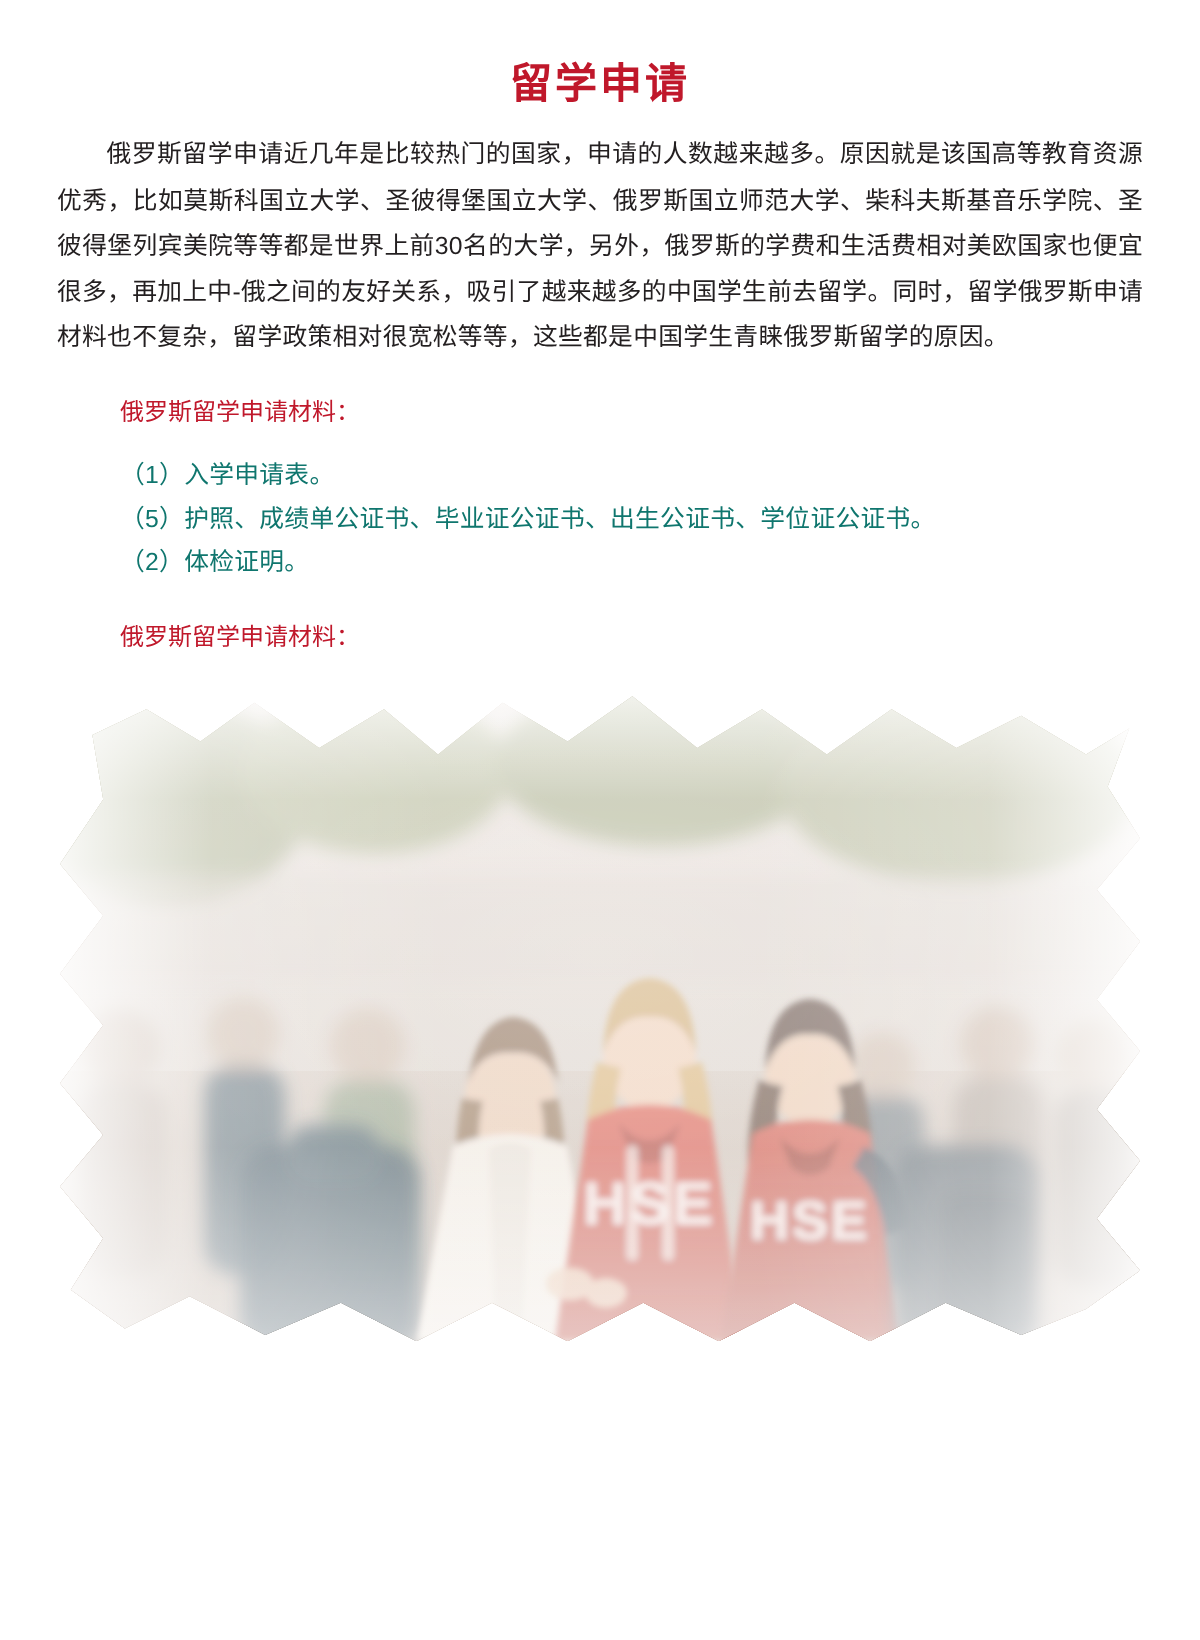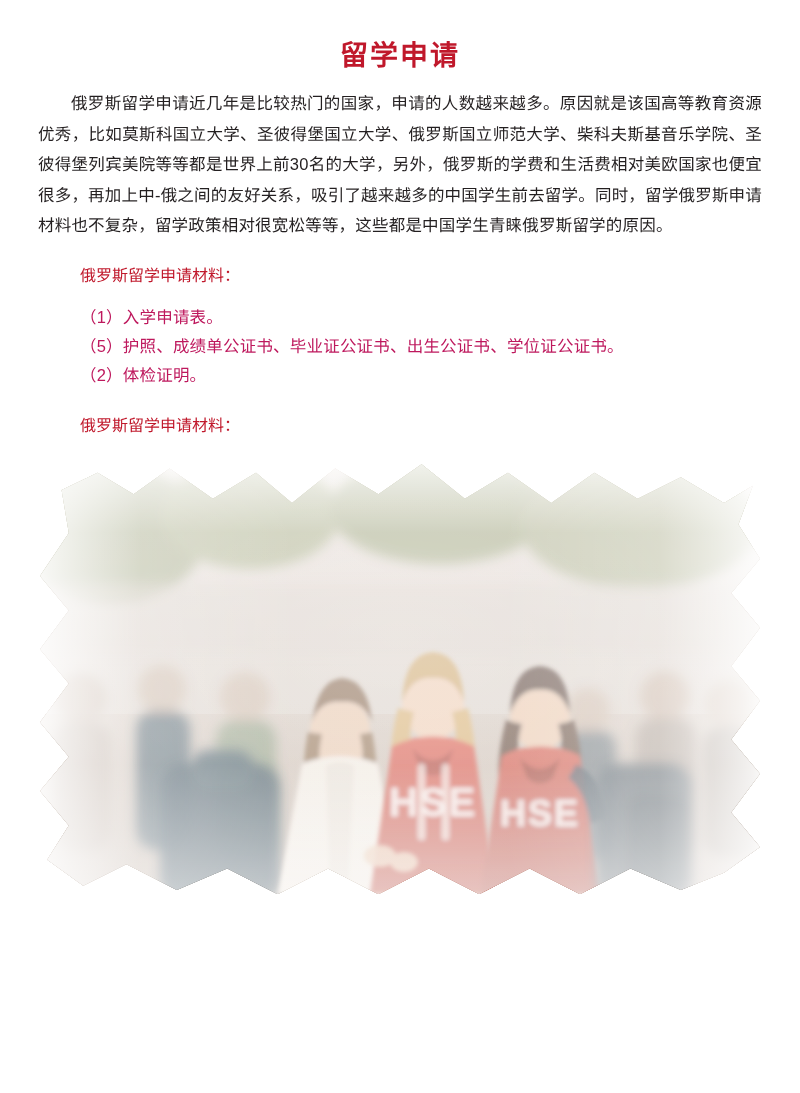--- a/index.html
+++ b/index.html
@@ -62,21 +62,21 @@
     line-height: 1.6;
   }
   ul.material-list {
     list-style: none;
     margin: 0 0 4px 0;
     padding: 0 0 0 42px;
   }
   ul.material-list li {
     font-size: 16.5px;
     line-height: 1.78;
-    color: #be185d;
+    color: #0f766e;
     margin: 0;
     letter-spacing: 0.2px;
   }
   .tips-block {
     margin-top: 6px;
   }
 
   
   .photo-wrap {
     position: relative;

